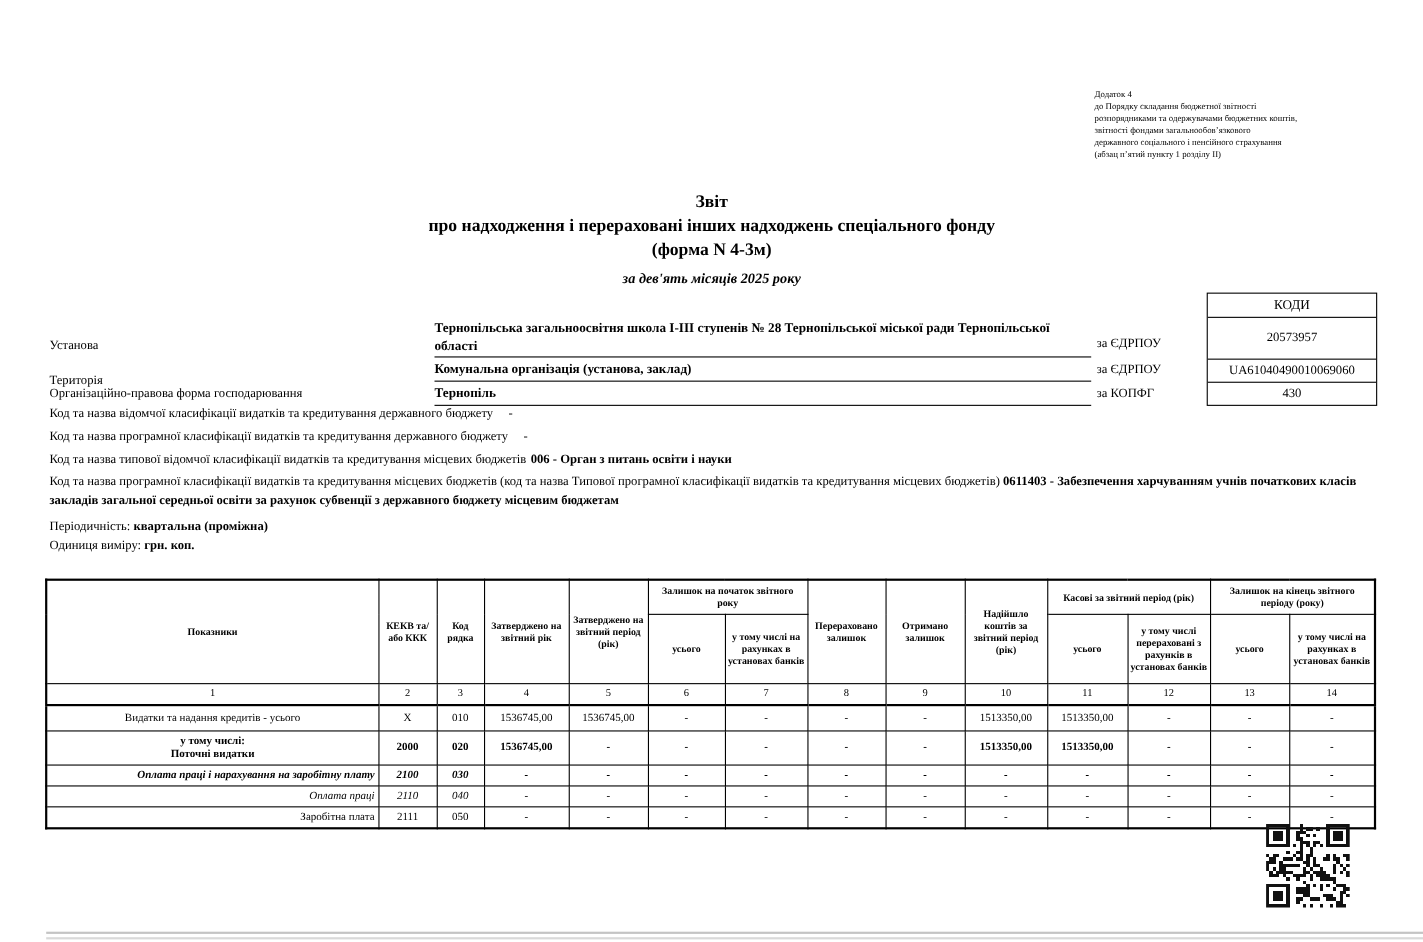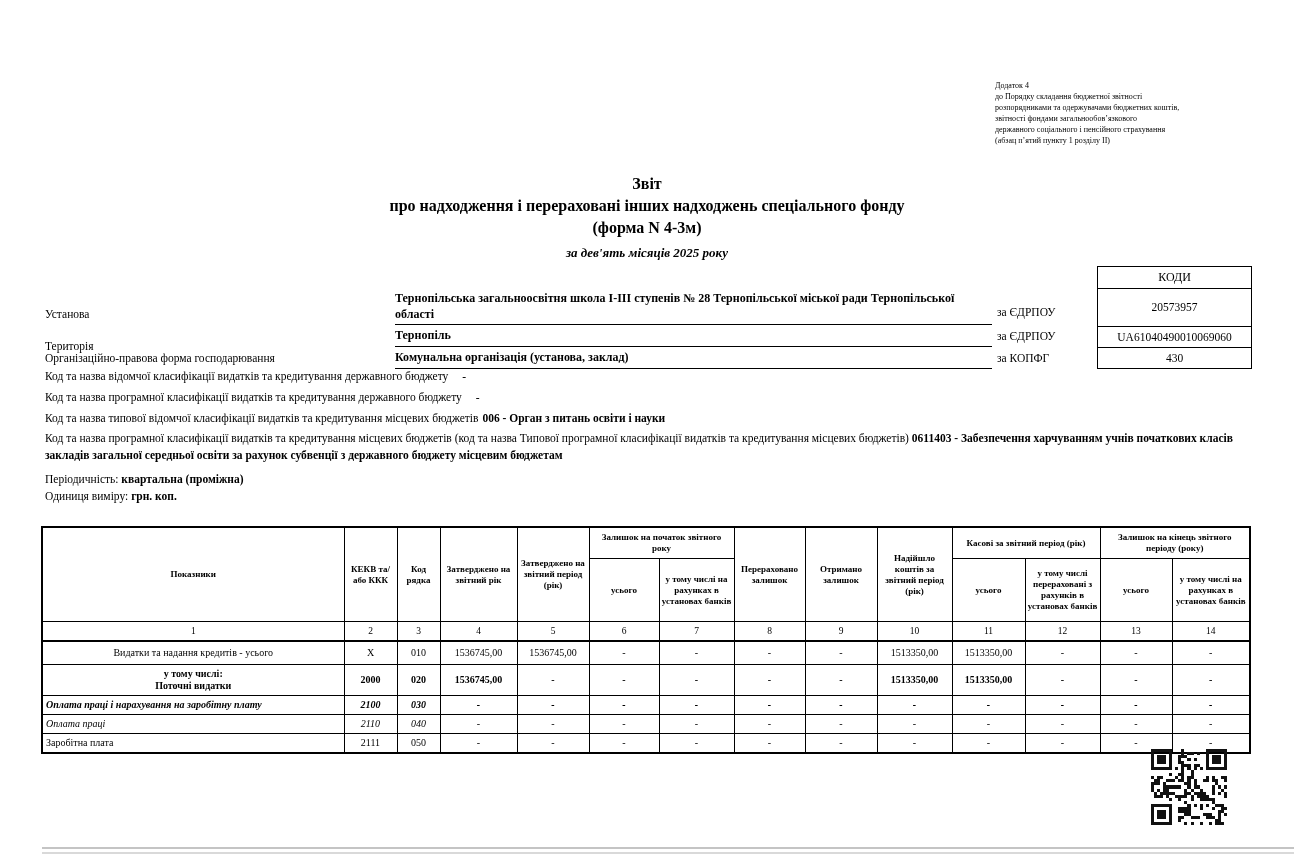--- a/index.html
+++ b/index.html
@@ -42,21 +42,21 @@
   tr.hnum td{height:16px;font-size:9.5px;text-align:center;border-bottom:2px solid #000;padding:1px}
   .dr td{font-size:10px;line-height:12px;padding:1px 3px}
   .r1 td{height:20px;font-weight:normal}
   .r2 td{height:28px;font-weight:bold}
   .r3 td,.r4 td,.r5 td{height:16px}
   .r3 td{font-weight:bold;font-style:italic}
   .r4 td{font-style:italic}
   .num{text-align:center}
   .cen{text-align:center}
   .lblC{text-align:center}
-  .lblL{text-align:left}
+  .lblL{text-align:right}
   .pre{white-space:pre-line}
 
   .qr{position:absolute;left:1151px;top:749px;width:76px;height:76px}
   .qr svg{width:100%;height:100%;shape-rendering:crispEdges}
 
   .bline1{position:absolute;left:42px;right:0;top:847px;height:2px;background:#c4c4c4}
   .bline2{position:absolute;left:42px;right:0;top:852px;height:2px;background:#d9d9d9}
 </style>
 </head>
 <body>
@@ -78,22 +78,22 @@
     <div class="t1">(форма N 4-3м)</div>
     <div class="t2">за дев'ять місяців 2025 року</div>
   </div>
 
   <div class="olabel" style="top:308px">Установа</div>
   <div class="olabel" style="top:340px">Територія</div>
   <div class="olabel" style="top:352px">Організаційно-правова  форма господарювання</div>
 
   <div class="ovalues">
     <div class="v v1">Тернопільська загальноосвітня школа І-ІІІ ступенів № 28 Тернопільської міської ради Тернопільської області</div>
+    <div class="v v3">Комунальна організація (установа, заклад)</div>
     <div class="v v2">Тернопіль</div>
-    <div class="v v3">Комунальна організація (установа, заклад)</div>
   </div>
 
   <div class="oclabel" style="top:306px">за ЄДРПОУ</div>
   <div class="oclabel" style="top:330px">за ЄДРПОУ</div>
   <div class="oclabel" style="top:352px">за КОПФГ</div>
 
   <div class="codesbox">
     <div class="cb-title">КОДИ</div>
     <div class="cb1">20573957</div>
     <div class="cb2">UA61040490010069060</div>

